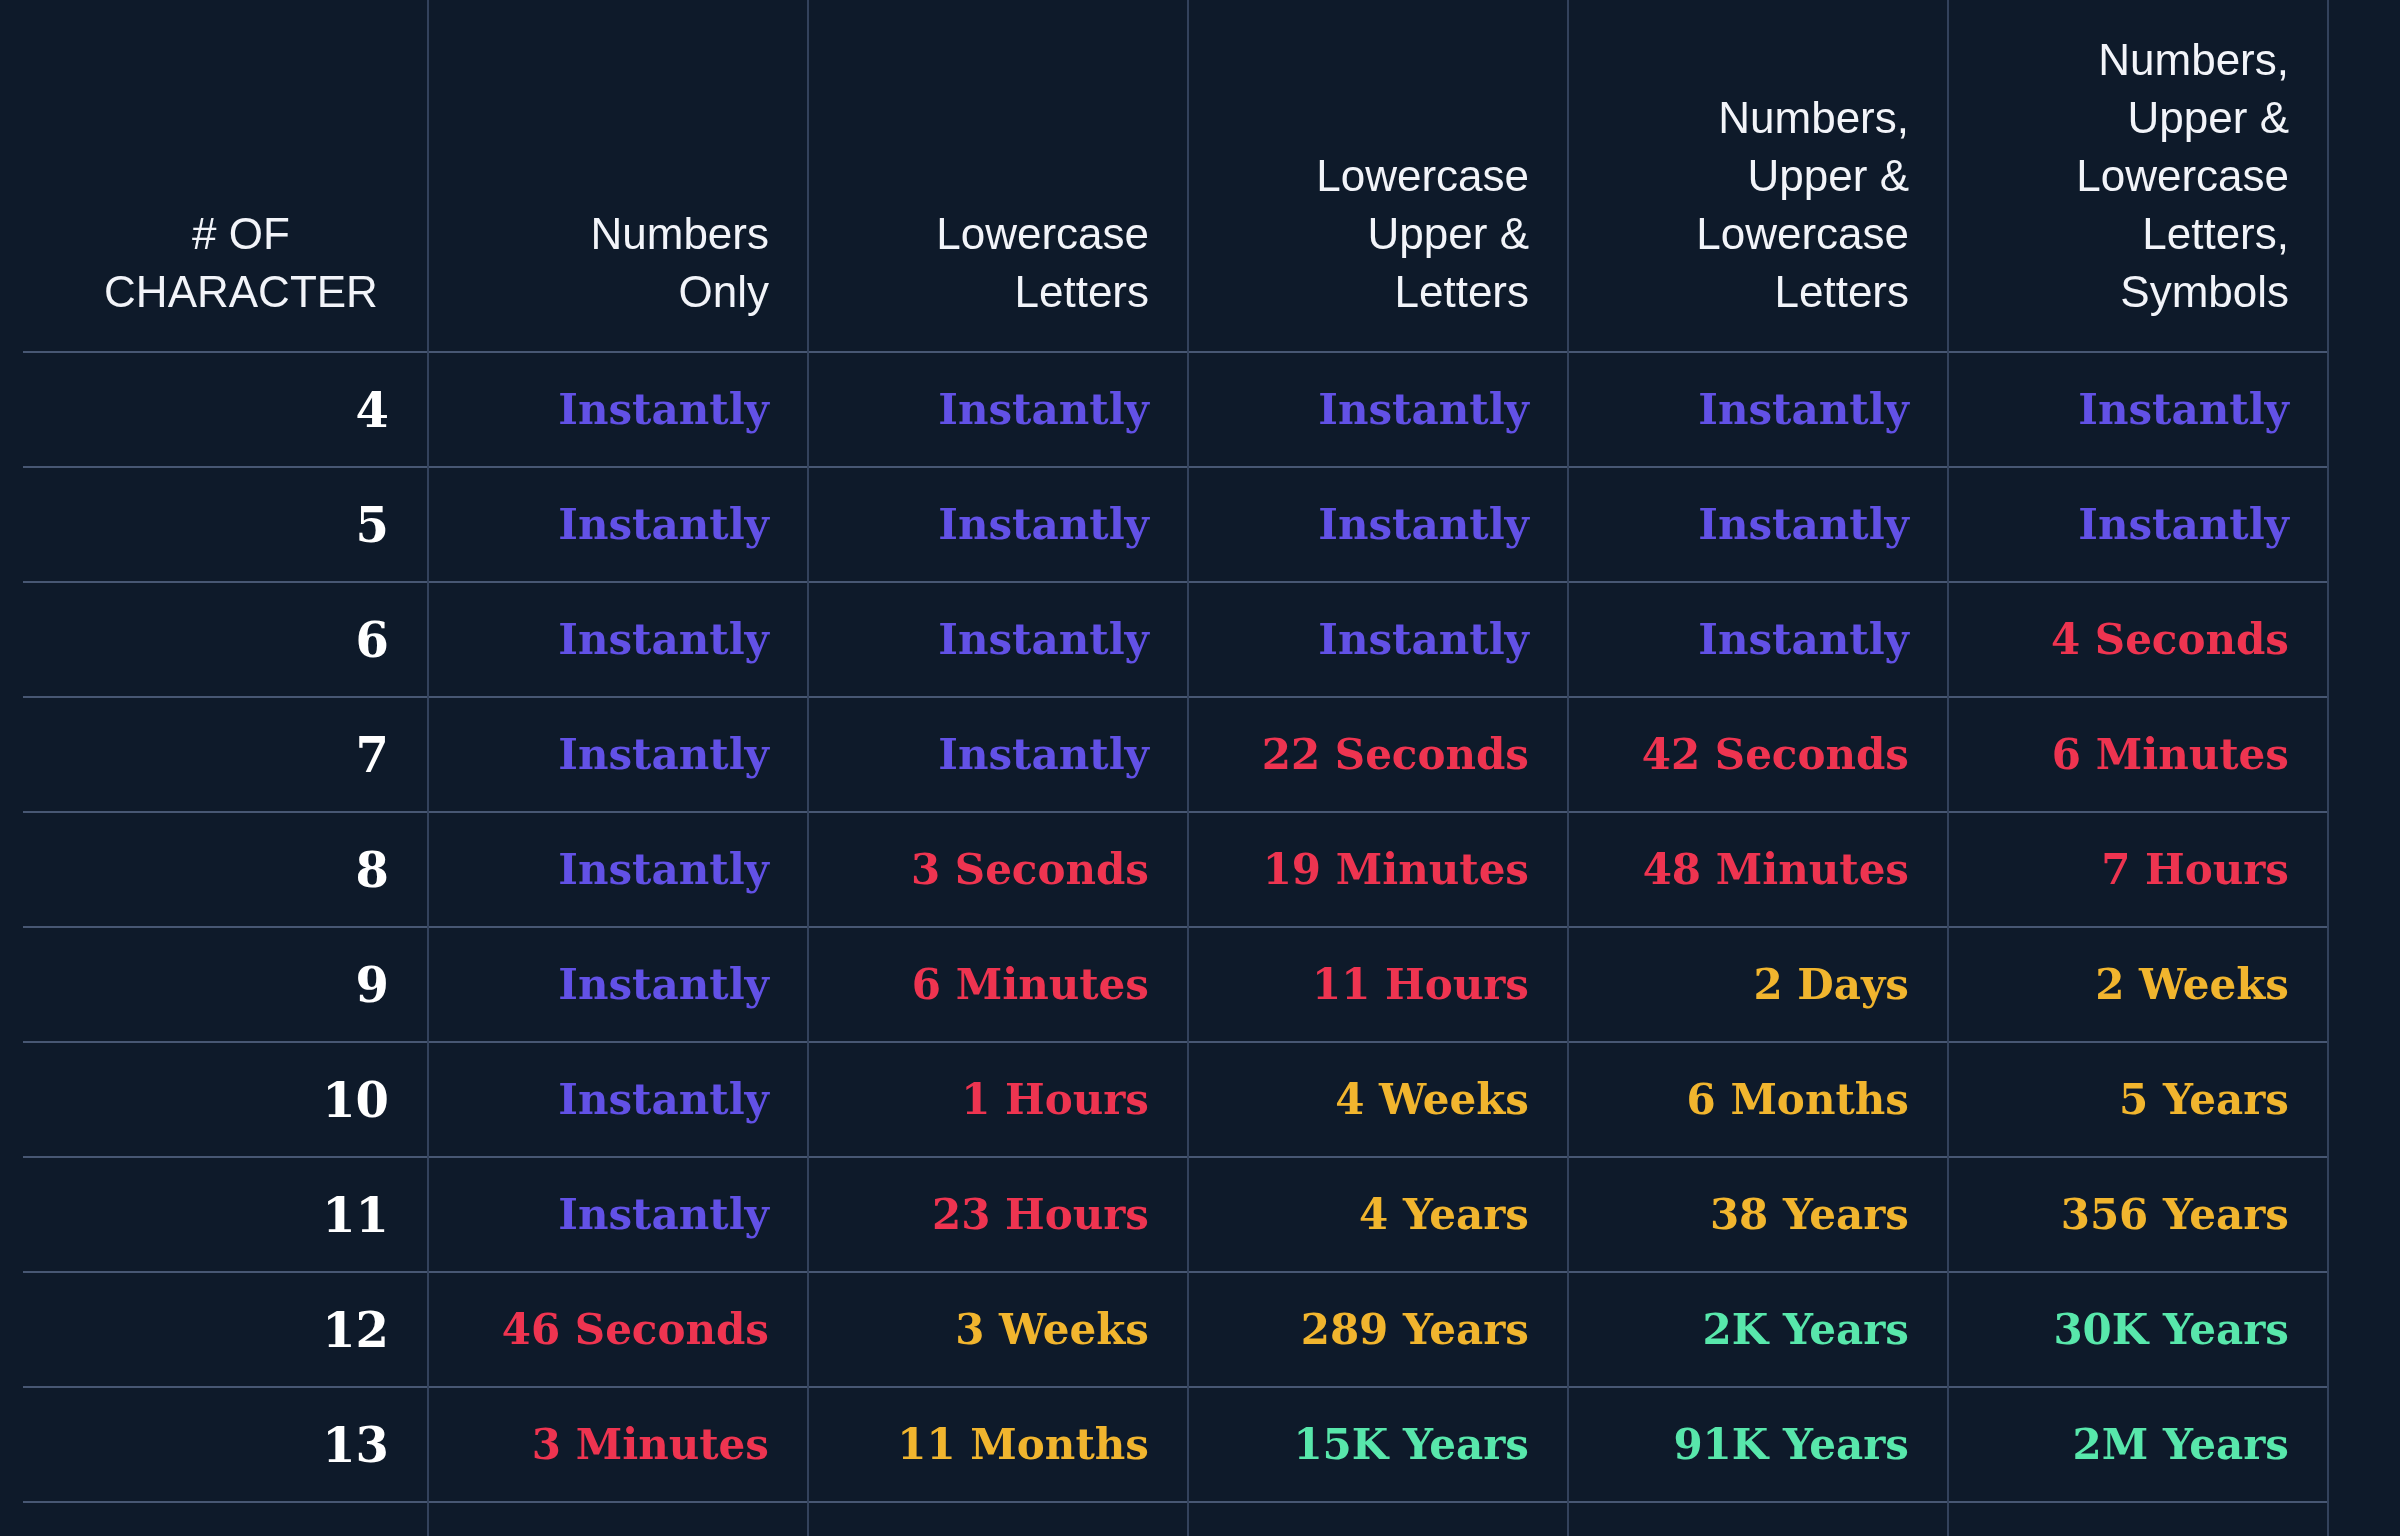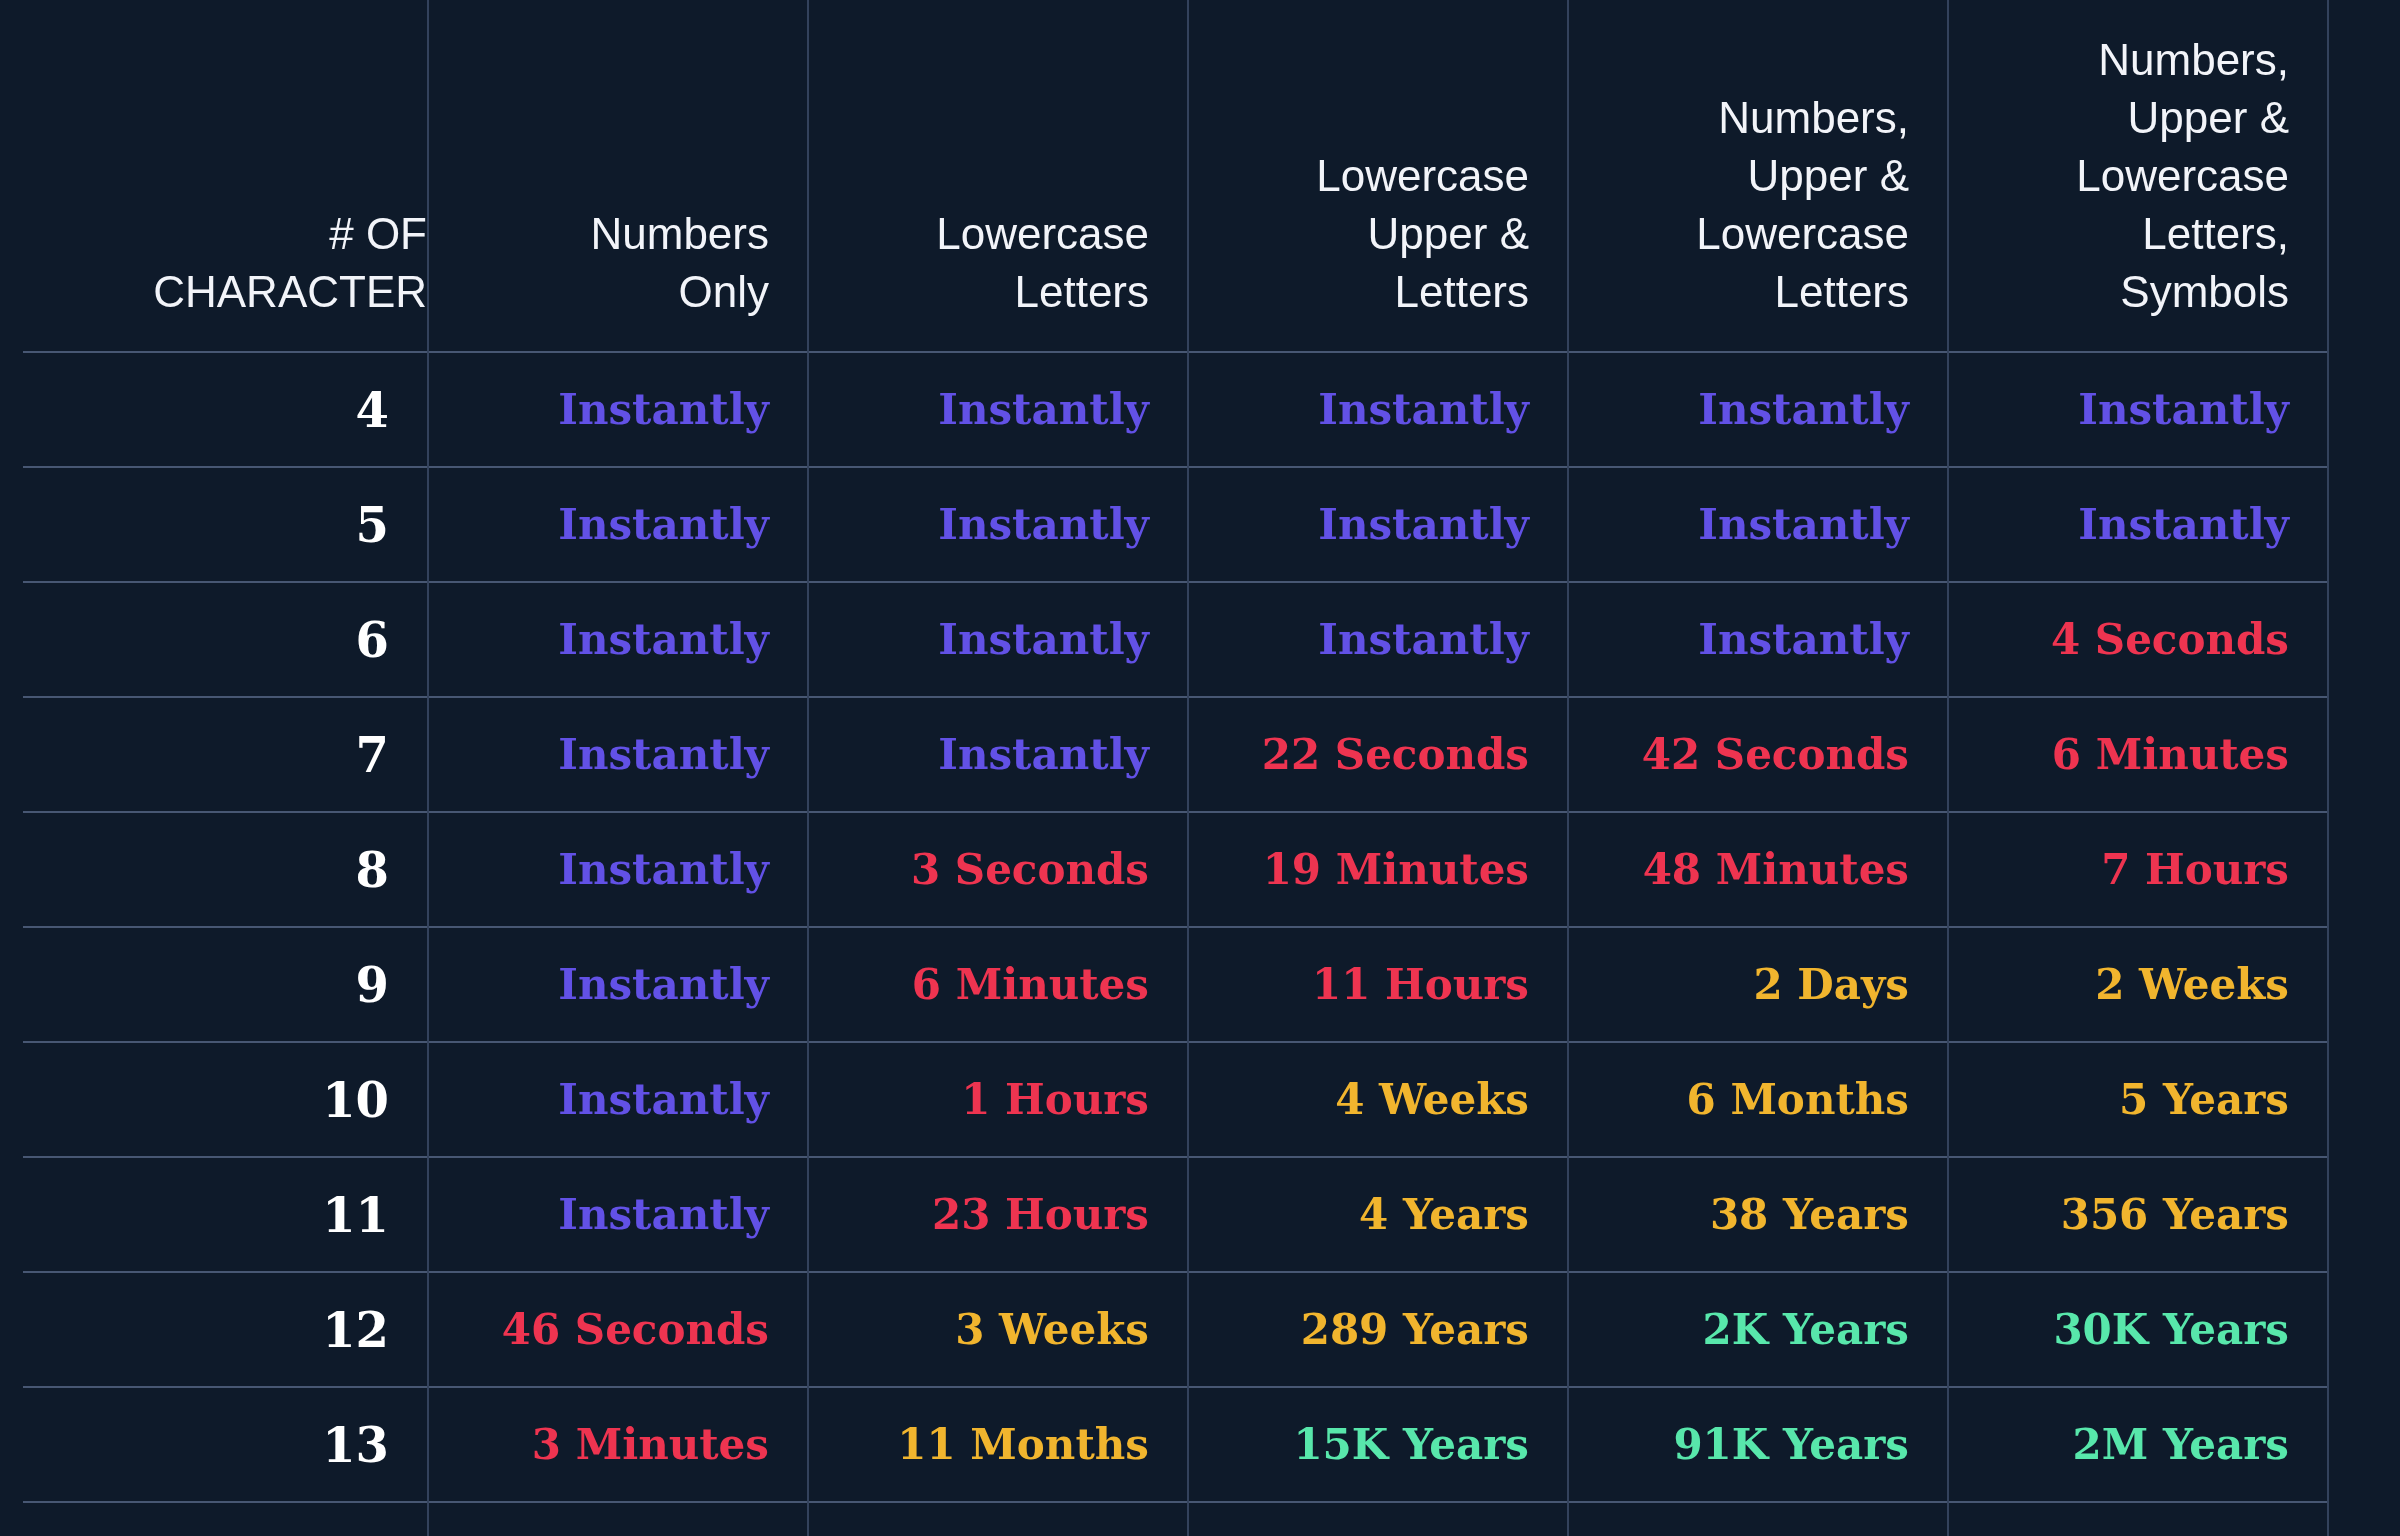--- a/index.html
+++ b/index.html
@@ -33,21 +33,21 @@
     vertical-align:bottom;
     text-align:right;
     padding:0 38px 30px 0;
     font-weight:400;
     font-size:44px;
     line-height:58px;
     color:var(--header-text);
     letter-spacing:0px;
   }
   thead th.first{
-    text-align:right;
+    text-align:center;
     padding-left:32px;
     padding-right:0;
   }
   thead th span{white-space:pre-line;}
   td{
     height:115px;
     vertical-align:middle;
     text-align:right;
     padding:0 38px 0 0;
     font-family:"DejaVu Serif",serif;

